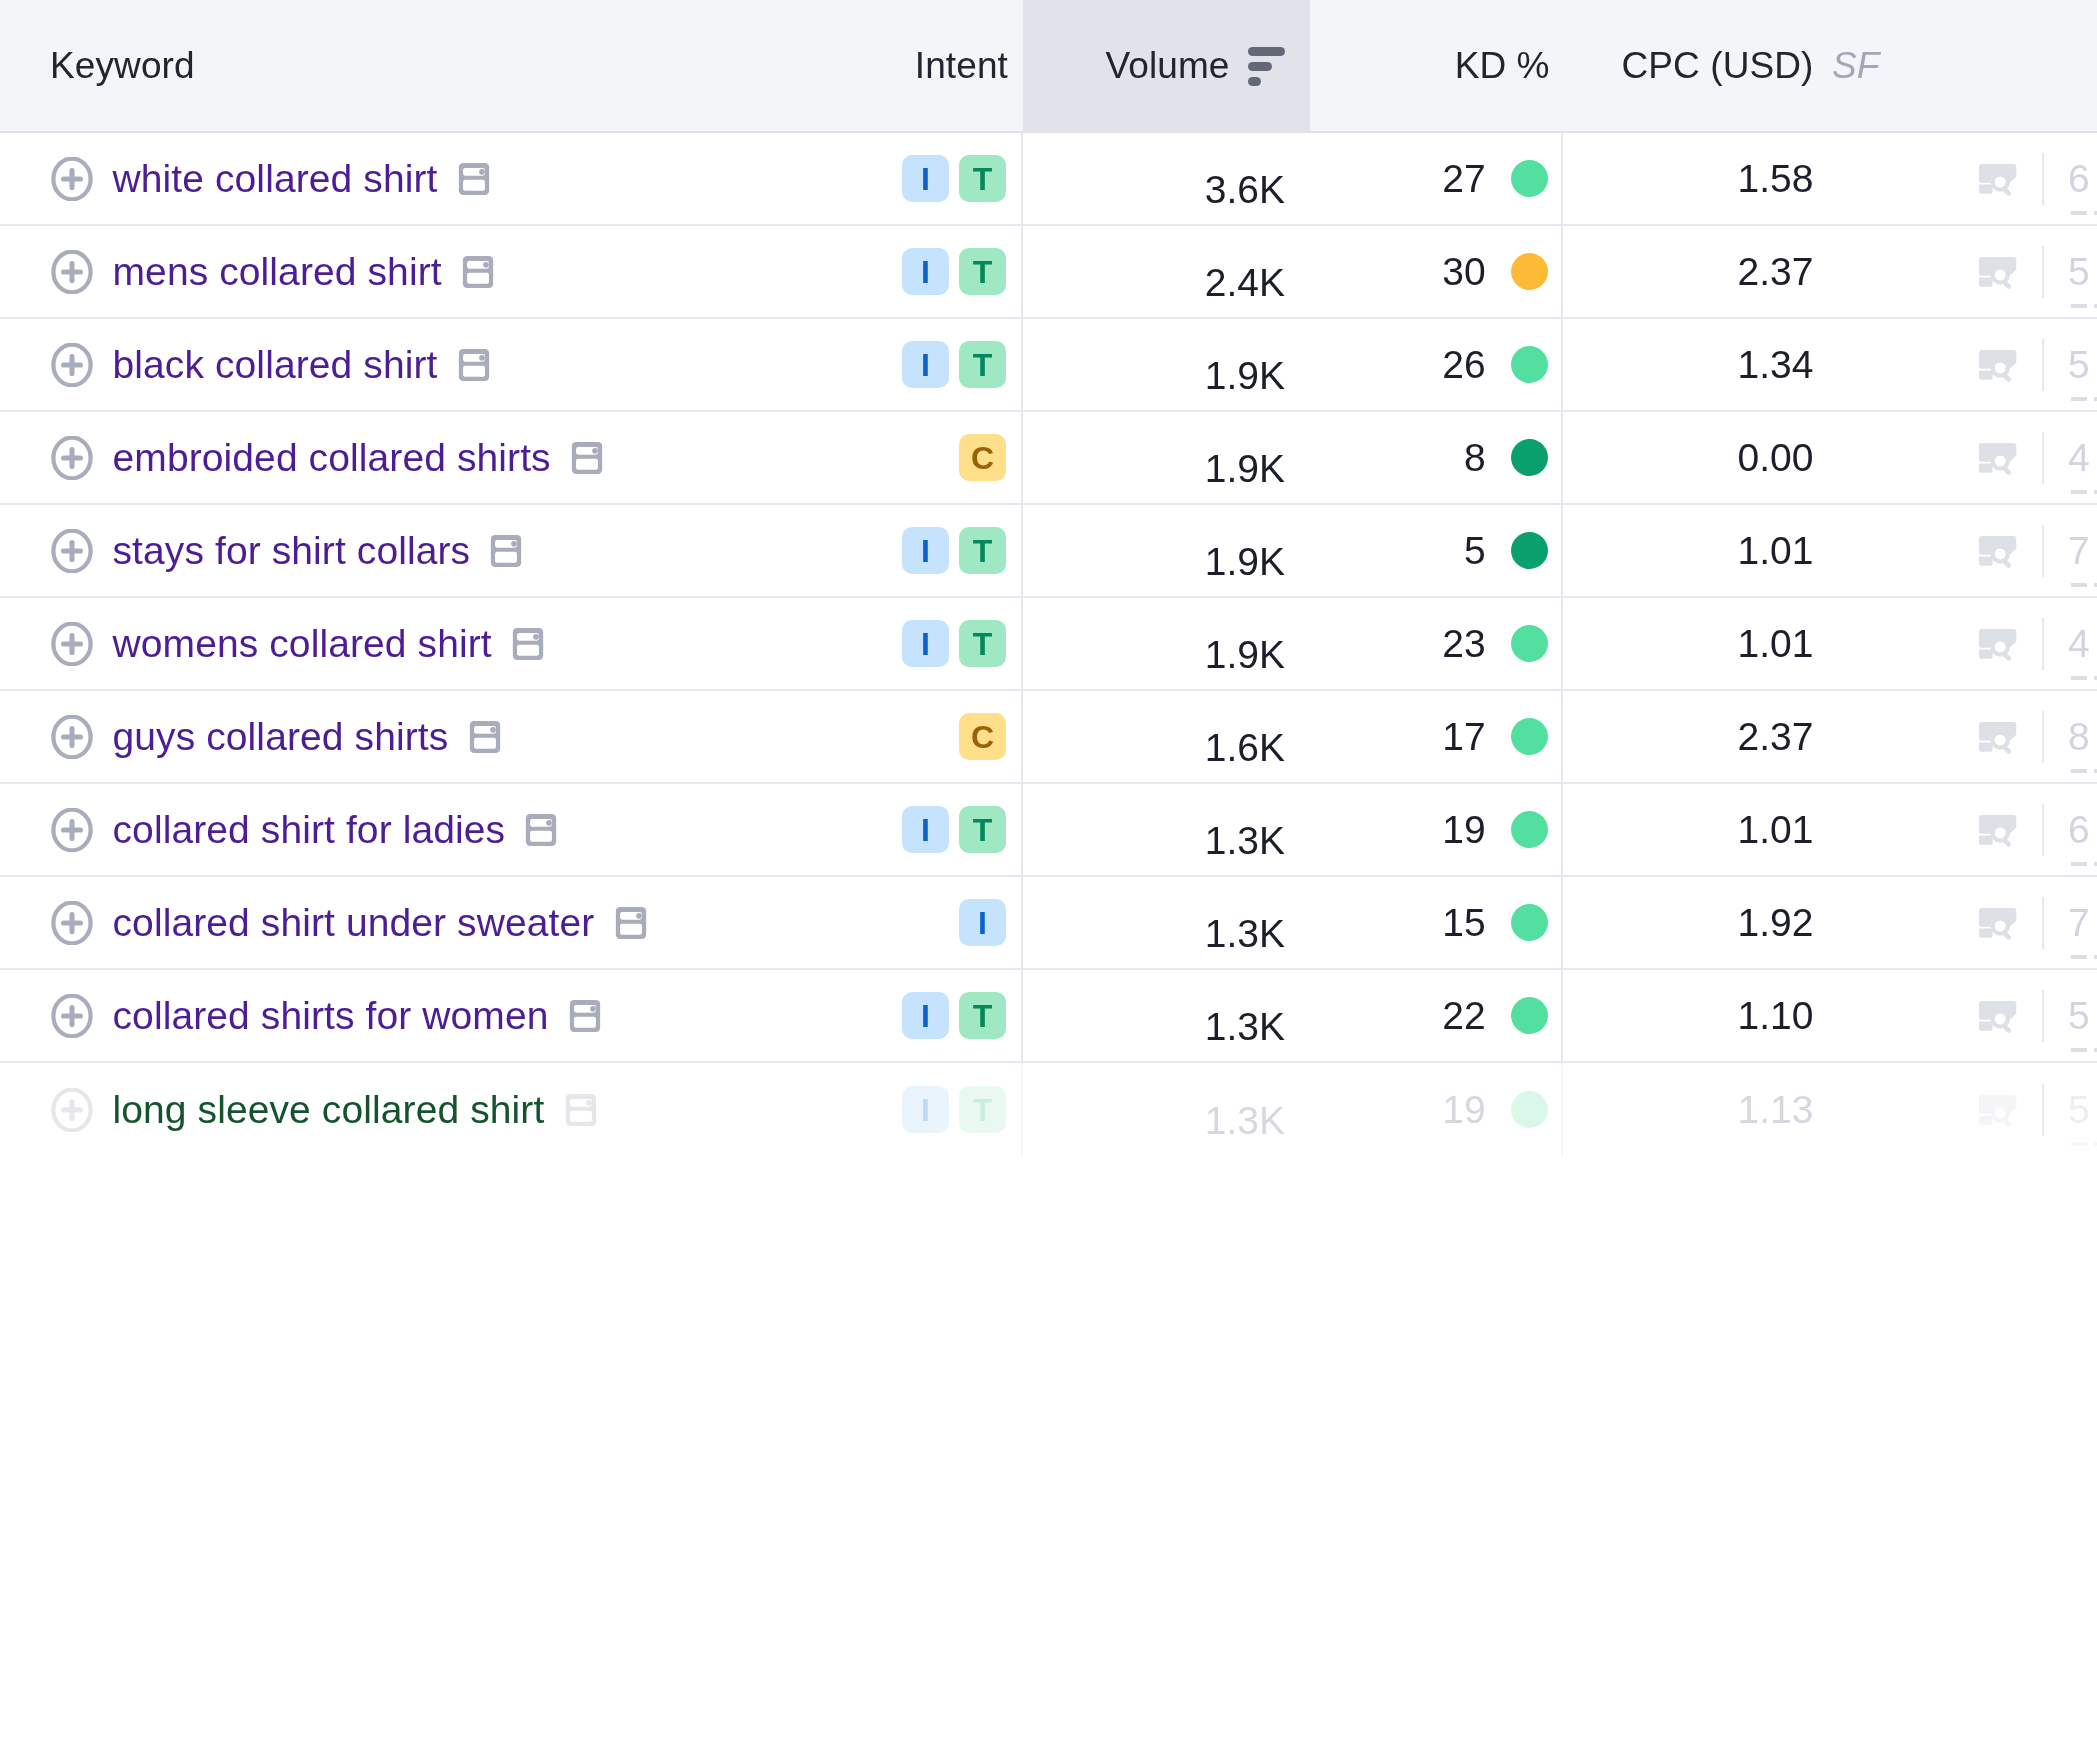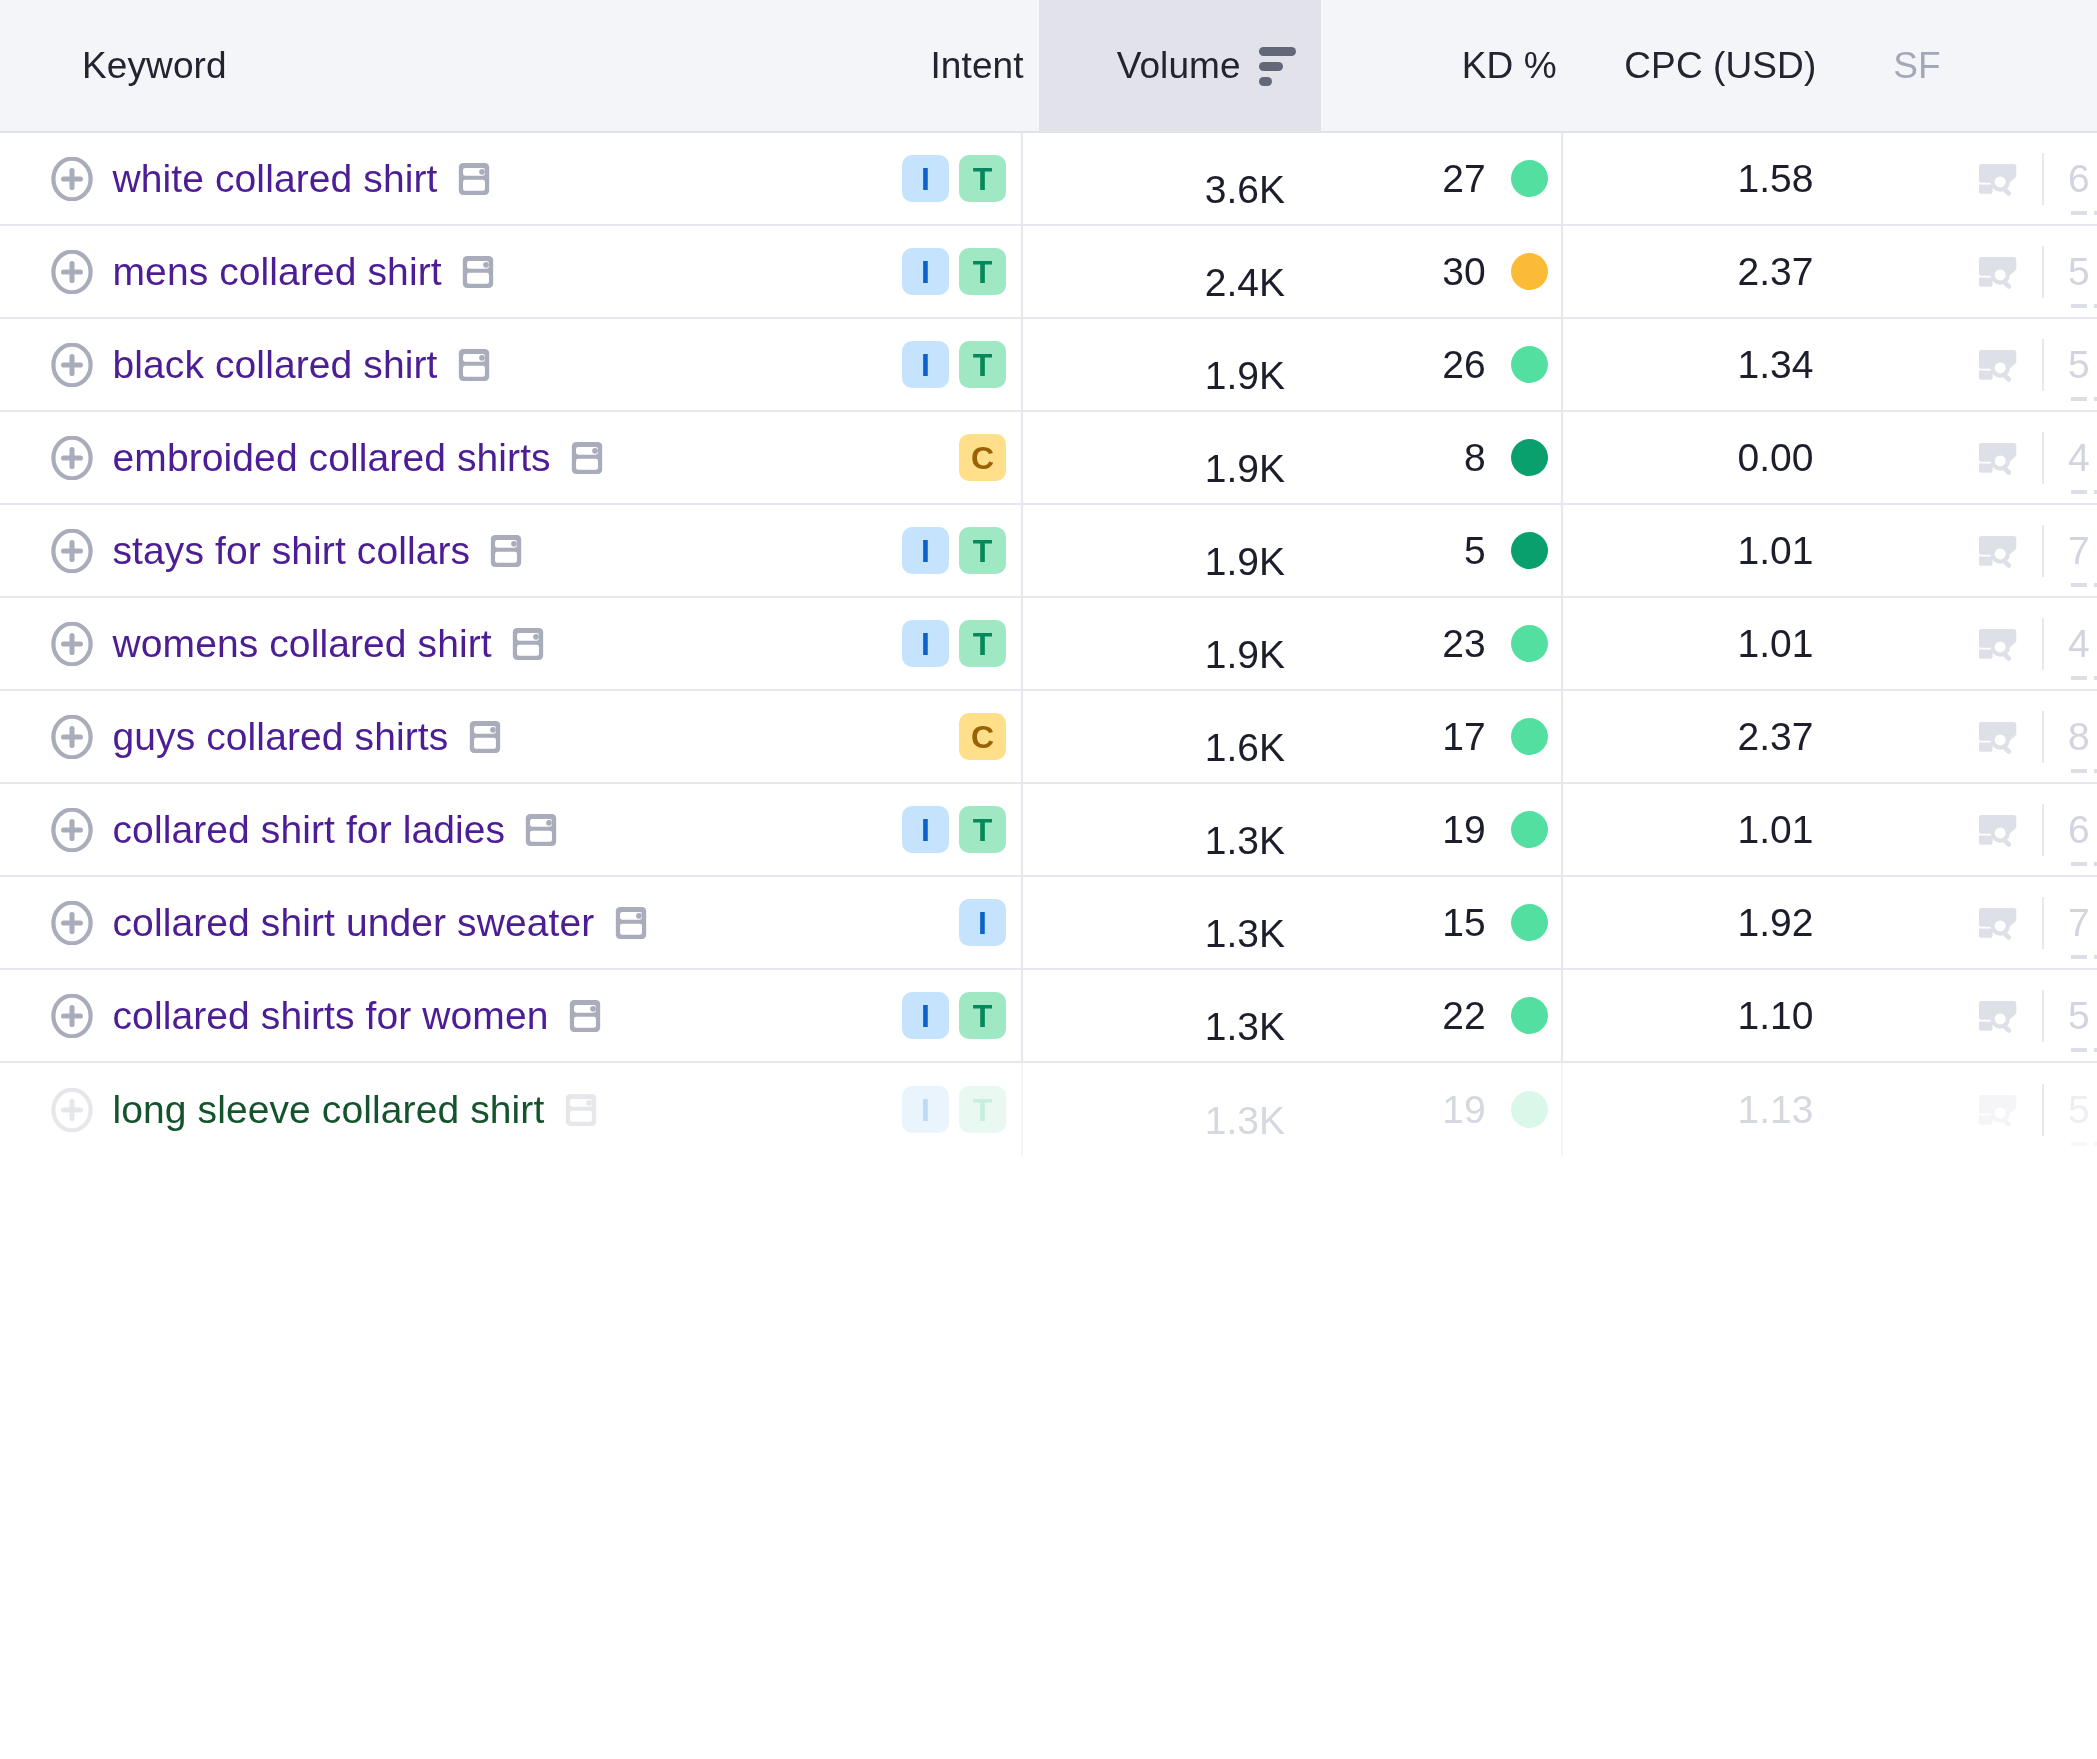--- a/index.html
+++ b/index.html
@@ -31,28 +31,28 @@
 
   .th {
     display: flex;
     align-items: center;
     font-size: 37px;
     color: #222430;
     letter-spacing: 0.1px;
     white-space: nowrap;
   }
 
-  .th-keyword   { width: 855px; padding-left: 50px; justify-content: flex-start; margin-left: 32px; }
+  .th-keyword   { width: 855px; padding-left: 50px; justify-content: flex-start; }
   .th-intent    { width: 168px;  justify-content: flex-end; padding-right: 15px; }
   .th-volume    { width: 287px;  justify-content: flex-end; padding-right: 25px;
                   background: #e1e2ea; gap: 18.5px; }
   .th-kd        { width: 253px;  justify-content: flex-end; padding-right: 13.4px; }
   .th-cpc       { width: 269px;  justify-content: flex-end; padding-right: 18.5px; }
-  .th-sf        { width: 266px;  justify-content: center; padding-right: 99px;
-                  color: #a3a7b8; }
+  .th-sf        { width: 266px;  justify-content: flex-start; padding-right: 99px;
+                  color: #a3a7b8; font-style: italic; }
 
   
   .sort-icon { display: inline-flex; flex-direction: column; gap: 5.9px; margin-top: 2.5px; }
   .sort-icon i { display: block; height: 9.2px; border-radius: 5px; background: #636878; }
   .sort-icon i:nth-child(1) { width: 37px; }
   .sort-icon i:nth-child(2) { width: 24px; }
   .sort-icon i:nth-child(3) { width: 12.6px; }
 
   
   .tbody { position: relative; }

